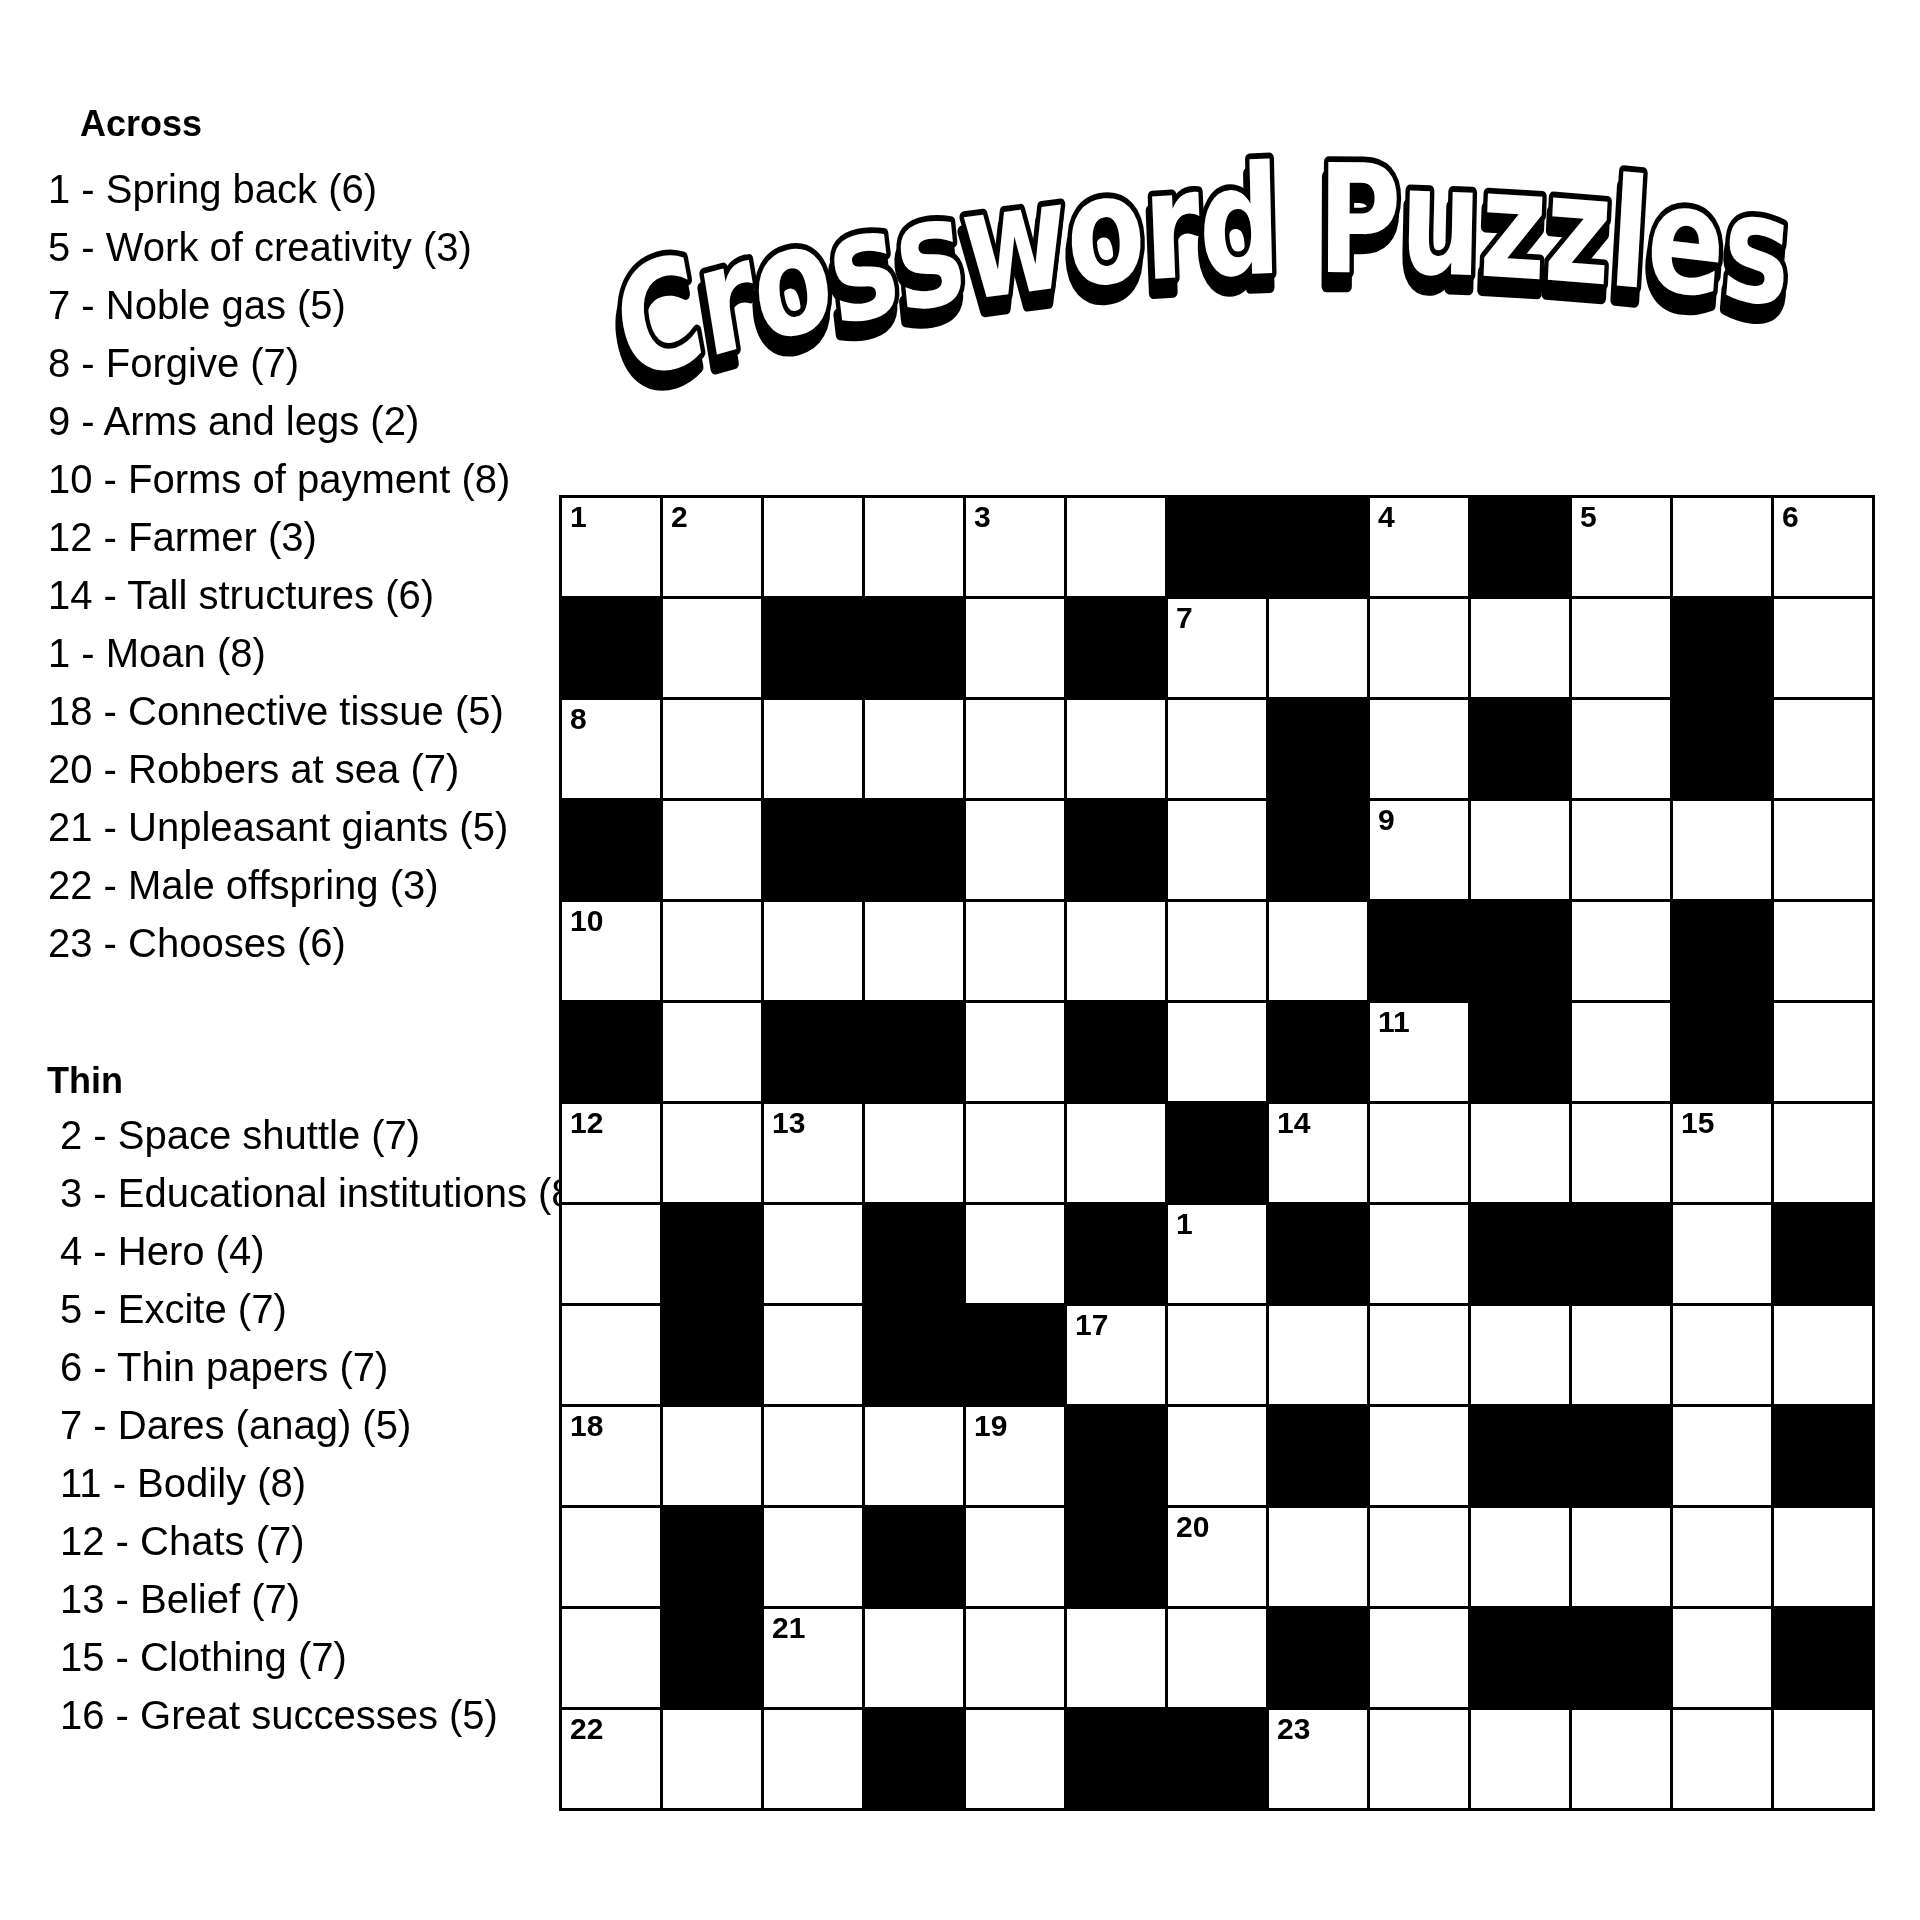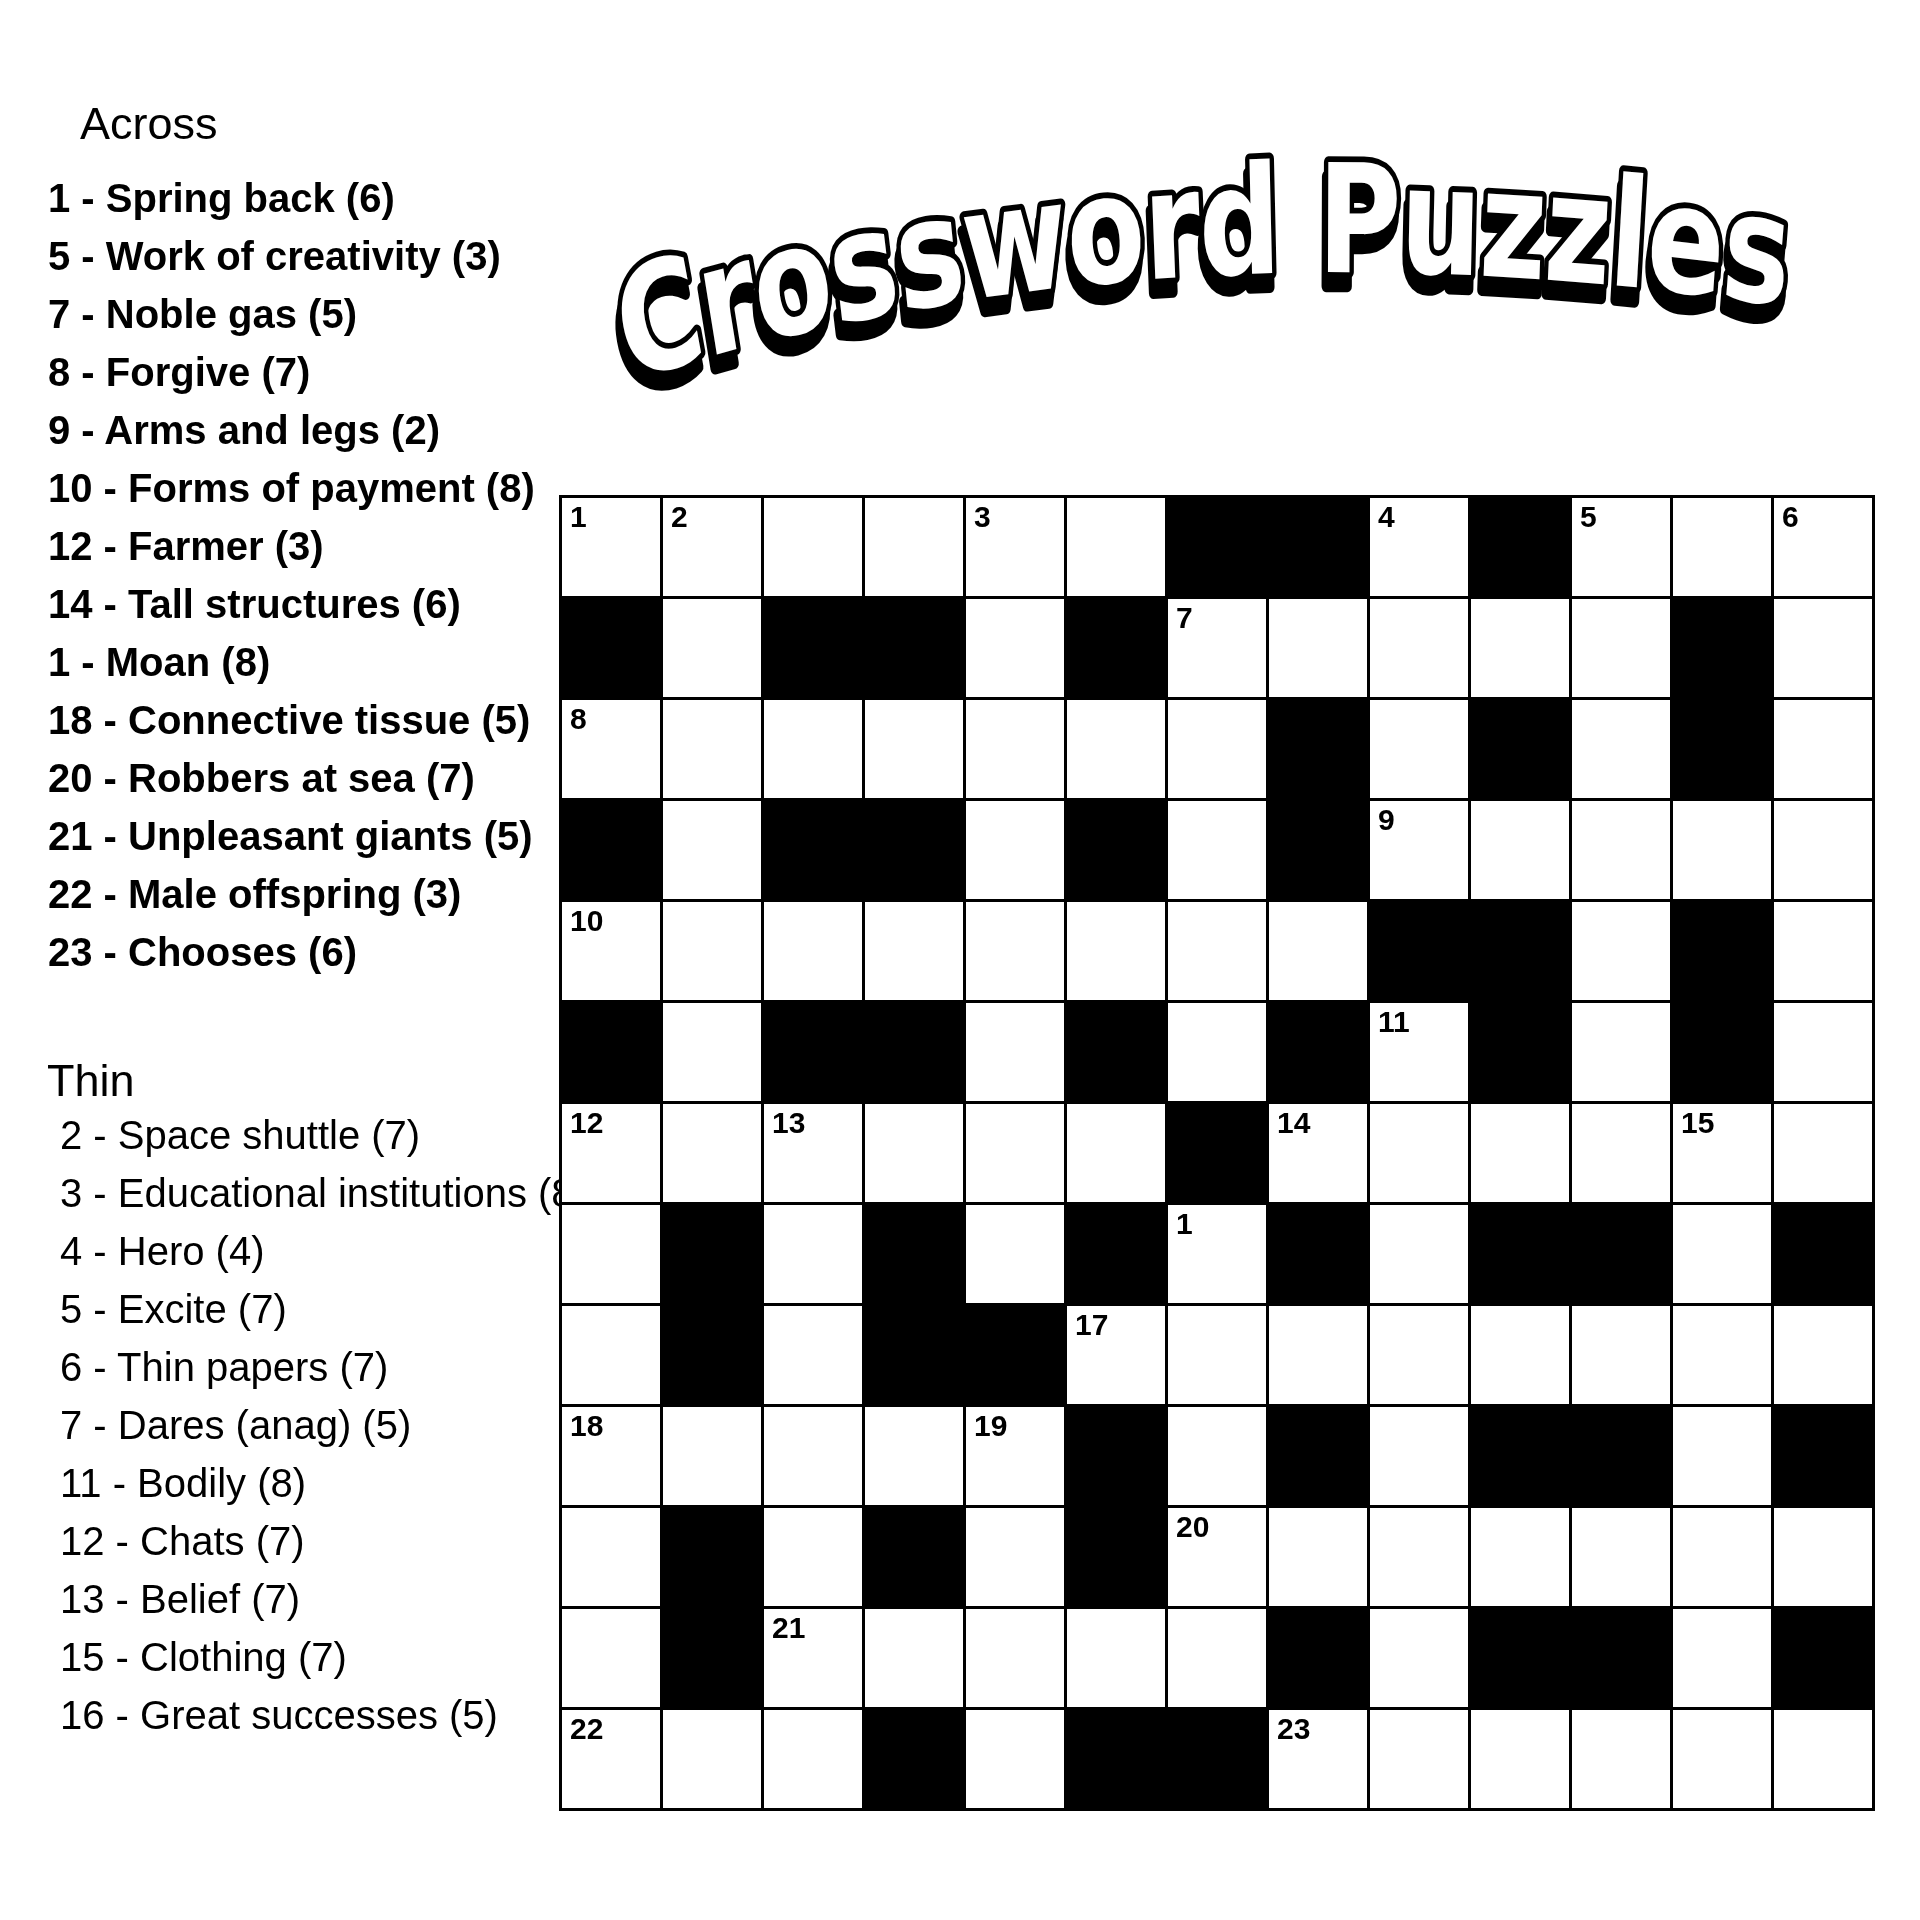--- a/index.html
+++ b/index.html
@@ -37,38 +37,38 @@
     stroke: #000000;
     stroke-width: 9px;
     stroke-linejoin: round;
     paint-order: stroke fill;
   }
 
   
   .clue-heading {
     position: absolute;
     margin: 0;
-    font-size: 45px;
-    font-weight: 400;
+    font-size: 36px;
+    font-weight: 700;
     line-height: 48px;
     white-space: nowrap;
   }
   .across-heading { left: 80px; top: 100px; }
   .down-heading   { left: 47px; top: 1057px; }
 
   .clue-list {
     position: absolute;
     margin: 0;
     padding: 0;
     list-style: none;
     font-size: 40px;
     line-height: 58px;
     white-space: nowrap;
   }
-  #across-list { left: 48px; top: 169px; font-weight: bold; }
+  #across-list { left: 48px; top: 160px; }
   #down-list   { left: 60px; top: 1106px; }
 
   
   .grid {
     position: absolute;
     left: 559px;
     top: 495px;
     width: 1316px;
     height: 1316px;
     box-sizing: border-box;

